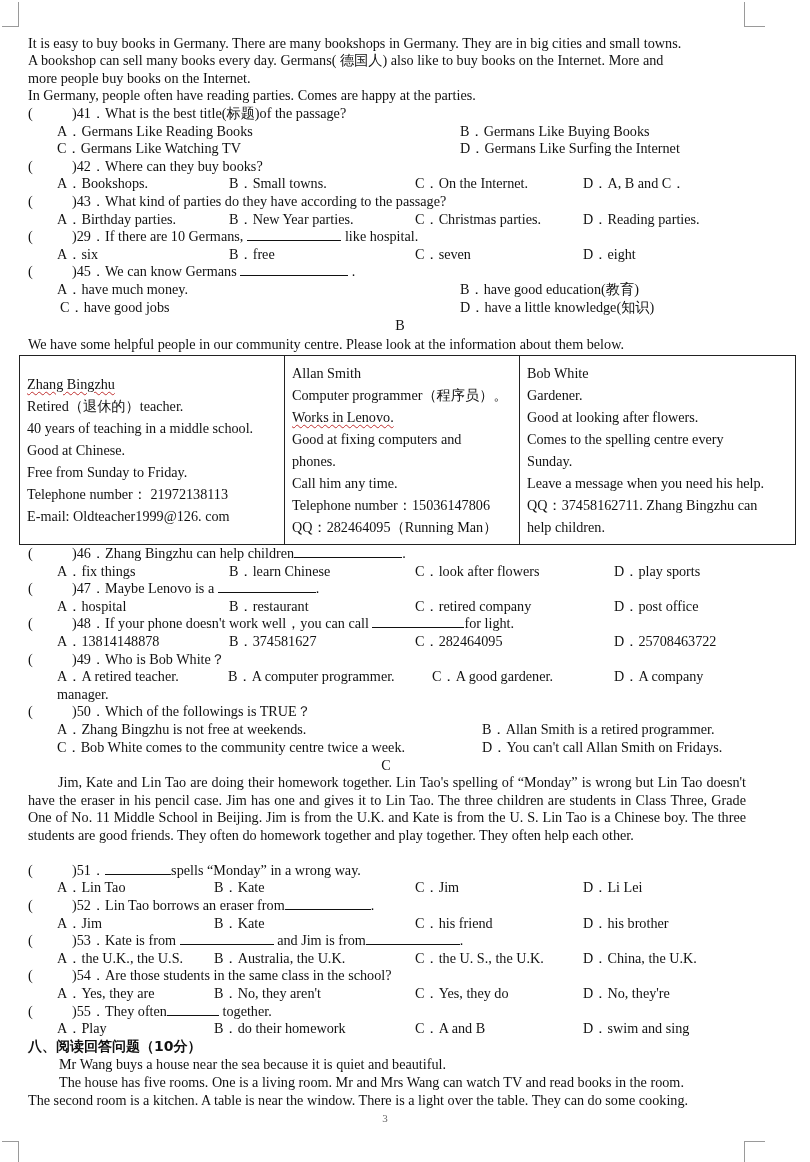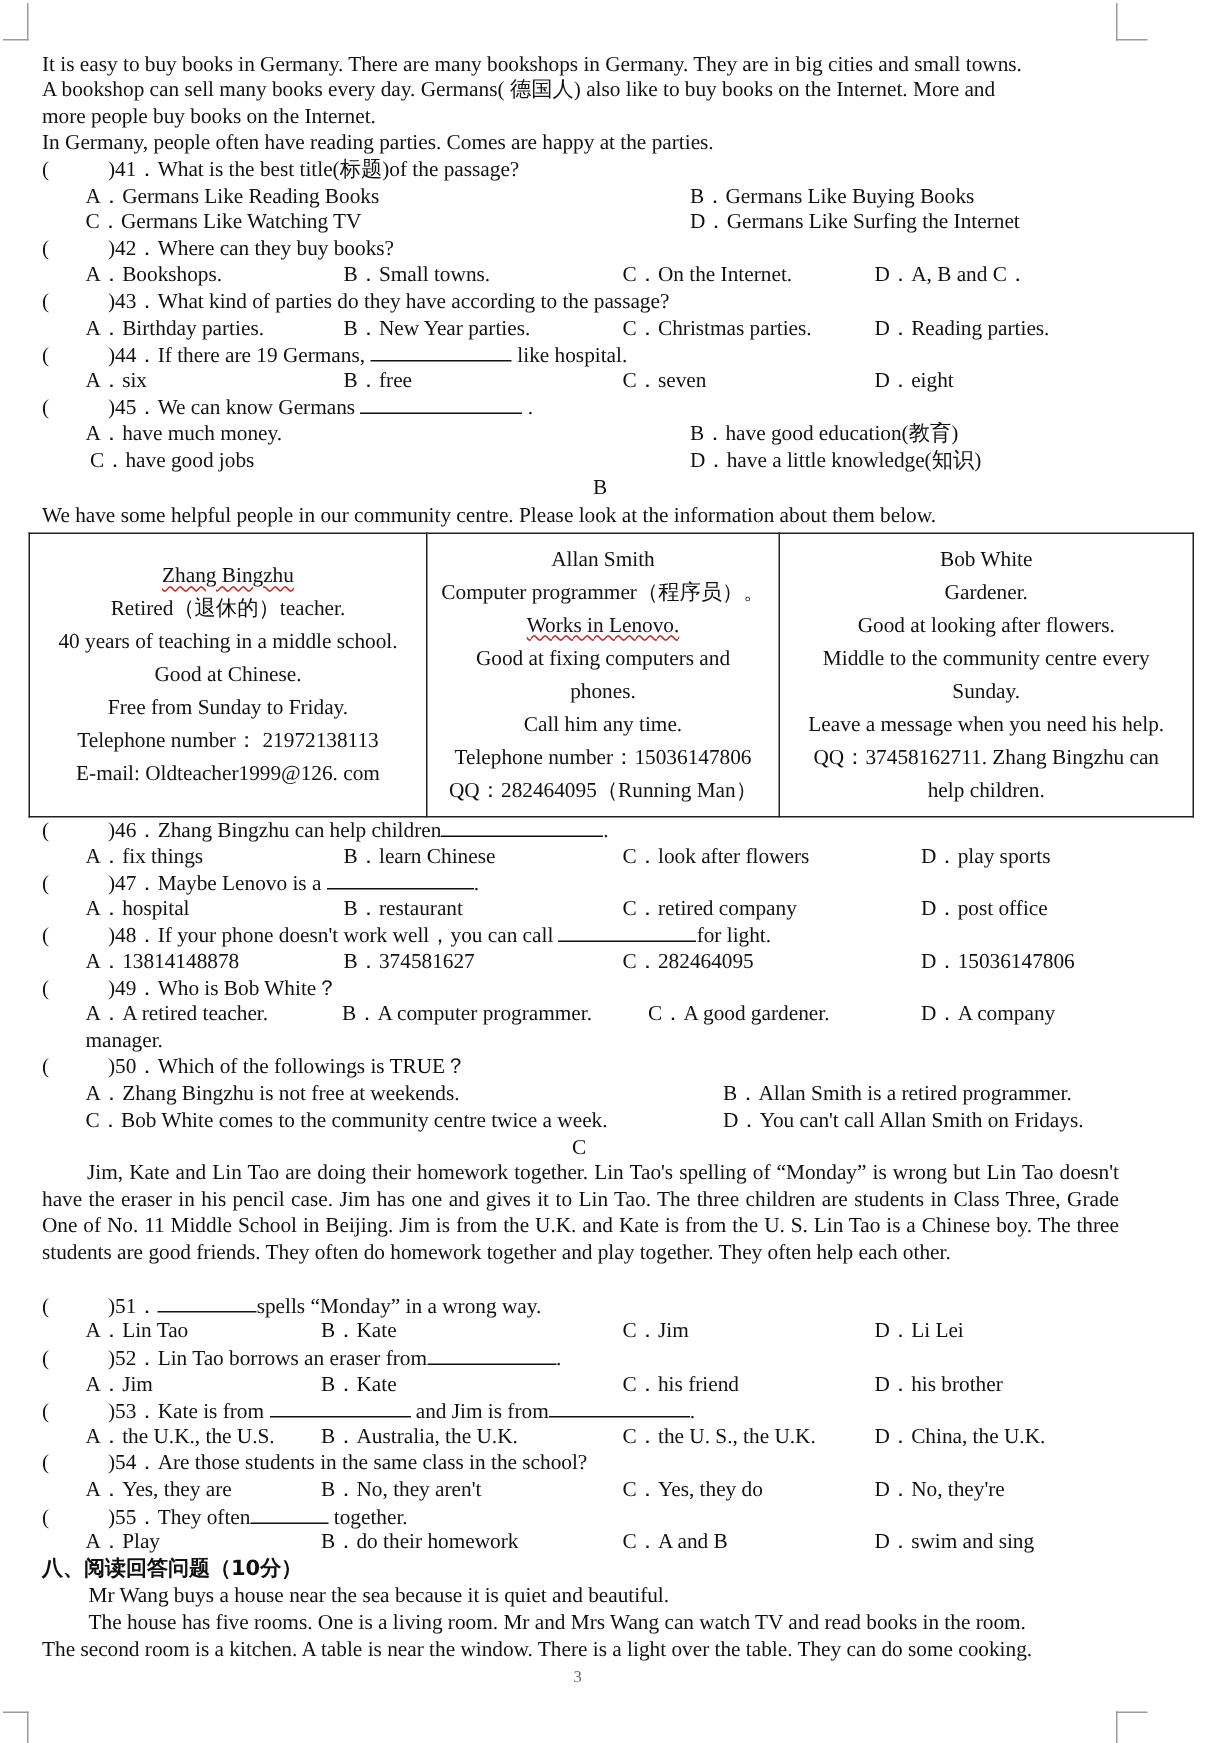--- a/index.html
+++ b/index.html
@@ -11,21 +11,21 @@
   .c-bl { left:2px; top:1141px; width:16px; height:21px; border-right-width:1px; border-top-width:1px; }
   .c-br { left:744px; top:1141px; width:20px; height:21px; border-left-width:1px; border-top-width:1px; }
   .line { position:absolute; left:28px; white-space:nowrap; line-height:17px; }
   .q { position:absolute; left:28px; white-space:nowrap; line-height:17px; }
   .q .paren { display:inline-block; width:44px; }
   .opt { position:absolute; white-space:nowrap; line-height:17px; }
   .blank { display:inline-block; border-bottom:1px solid #111; height:12px; vertical-align:baseline; }
   .squiggle { text-decoration: underline wavy #c03030; text-decoration-thickness:1px; text-underline-offset:2px; }
   .center { position:absolute; left:0; width:800px; text-align:center; line-height:17px; }
   table.info { position:absolute; left:19px; top:355px; width:777px; border-collapse:collapse;
-               font-family:"Liberation Serif", "DejaVu Serif", serif; font-size:14.2px;text-align:center; }
+               font-family:"Liberation Serif", "DejaVu Serif", serif; font-size:14.2px; }
   table.info td { border:1px solid #222; vertical-align:top; padding:6px 7px 6px 7px; line-height:22px; }
   .justify { position:absolute; left:28px; width:718px; text-align:justify; line-height:17.5px; }
   .heading { position:absolute; left:28px; font-family:"DejaVu Sans", sans-serif; font-weight:bold; font-size:14px; line-height:17px; }
   .pagenum { position:absolute; left:0; width:770px; top:1112px; text-align:center; font-size:11px; color:#666; }
 </style>
 </head>
 <body>
 
 <div class="corner c-tl"></div>
 <div class="corner c-tr"></div>
@@ -48,21 +48,21 @@
 <div class="opt" style="top:175px;left:229px">B．Small towns.</div>
 <div class="opt" style="top:175px;left:415px">C．On the Internet.</div>
 <div class="opt" style="top:175px;left:583px">D．A, B and C．</div>
 
 <div class="q" style="top:193px"><span class="paren">(</span><span>)43．What kind of parties do they have according to the passage?</span></div>
 <div class="opt" style="top:211px;left:57px">A．Birthday parties.</div>
 <div class="opt" style="top:211px;left:229px">B．New Year parties.</div>
 <div class="opt" style="top:211px;left:415px">C．Christmas parties.</div>
 <div class="opt" style="top:211px;left:583px">D．Reading parties.</div>
 
-<div class="q" style="top:228px"><span class="paren">(</span><span>)44．If there are 19 Germans,</span><span class="blank" style="width:94px;margin-left:4px"></span><span> like hospital.</span></div>
+<div class="q" style="top:228px"><span class="paren">(</span><span>)29．If there are 10 Germans,</span><span class="blank" style="width:94px;margin-left:4px"></span><span> like hospital.</span></div>
 <div class="opt" style="top:246px;left:57px">A．six</div>
 <div class="opt" style="top:246px;left:229px">B．free</div>
 <div class="opt" style="top:246px;left:415px">C．seven</div>
 <div class="opt" style="top:246px;left:583px">D．eight</div>
 
 <div class="q" style="top:263px"><span class="paren">(</span><span>)45．We can know Germans </span><span class="blank" style="width:108px"></span><span> .</span></div>
 <div class="opt" style="top:281px;left:57px">A．have much money.</div>
 <div class="opt" style="top:281px;left:460px">B．have good education(教育)</div>
 <div class="opt" style="top:299px;left:60px">C．have good jobs</div>
 <div class="opt" style="top:299px;left:460px">D．have a little knowledge(知识)</div>
@@ -89,21 +89,21 @@
       <div>Good at fixing computers and</div>
       <div>phones.</div>
       <div>Call him any time.</div>
       <div>Telephone number：15036147806</div>
       <div>QQ：282464095（Running Man）</div>
     </td>
     <td>
       <div>Bob White</div>
       <div>Gardener.</div>
       <div>Good at looking after flowers.</div>
-      <div>Middle to the community centre every</div>
+      <div>Comes to the spelling centre every</div>
       <div>Sunday.</div>
       <div>Leave a message when you need his help.</div>
       <div>QQ：37458162711. Zhang Bingzhu can</div>
       <div>help children.</div>
     </td>
   </tr>
 </tbody>
   </table>
 
 <div class="q" style="top:545px"><span class="paren">(</span><span>)46．Zhang Bingzhu can help children</span><span class="blank" style="width:108px"></span><span>.</span></div>
@@ -115,21 +115,21 @@
 <div class="q" style="top:580px"><span class="paren">(</span><span>)47．Maybe Lenovo is a </span><span class="blank" style="width:98px"></span><span>.</span></div>
 <div class="opt" style="top:598px;left:57px">A．hospital</div>
 <div class="opt" style="top:598px;left:229px">B．restaurant</div>
 <div class="opt" style="top:598px;left:415px">C．retired company</div>
 <div class="opt" style="top:598px;left:614px">D．post office</div>
 
 <div class="q" style="top:615px"><span class="paren">(</span><span>)48．If your phone doesn't work well，you can call </span><span class="blank" style="width:92px"></span><span>for light.</span></div>
 <div class="opt" style="top:633px;left:57px">A．13814148878</div>
 <div class="opt" style="top:633px;left:229px">B．374581627</div>
 <div class="opt" style="top:633px;left:415px">C．282464095</div>
-<div class="opt" style="top:633px;left:614px">D．15036147806</div>
+<div class="opt" style="top:633px;left:614px">D．25708463722</div>
 
 <div class="q" style="top:651px"><span class="paren">(</span><span>)49．Who is Bob White？</span></div>
 <div class="opt" style="top:668px;left:57px">A．A retired teacher.</div>
 <div class="opt" style="top:668px;left:228px">B．A computer programmer.</div>
 <div class="opt" style="top:668px;left:432px">C．A good gardener.</div>
 <div class="opt" style="top:668px;left:614px">D．A company</div>
 <div class="opt" style="top:686px;left:57px">manager.</div>
 
 <div class="q" style="top:703px"><span class="paren">(</span><span>)50．Which of the followings is TRUE？</span></div>
 <div class="opt" style="top:721px;left:57px">A．Zhang Bingzhu is not free at weekends.</div>

